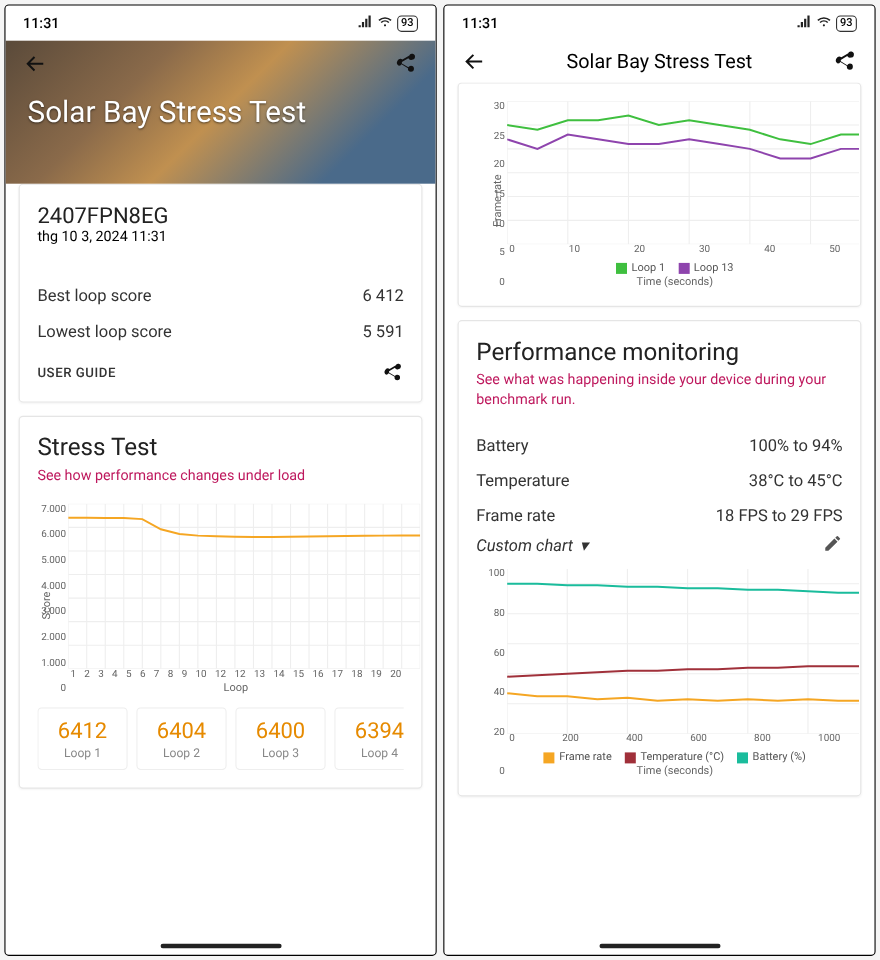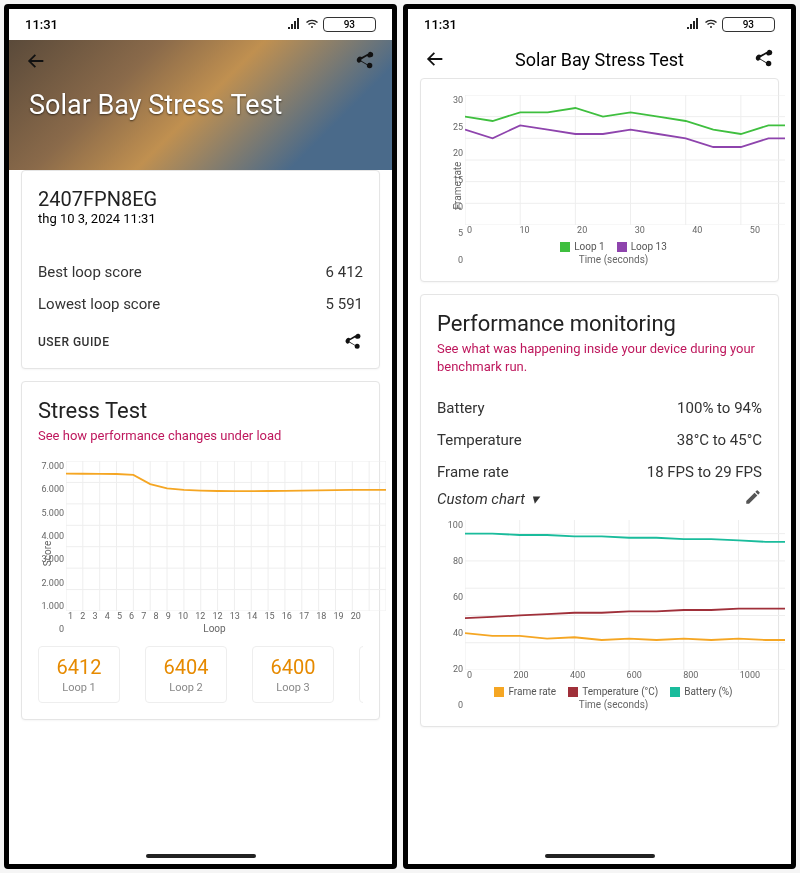--- a/index.html
+++ b/index.html
@@ -1,20 +1,20 @@
 <!DOCTYPE html>
 <html><head>
 <meta charset="utf-8">
 <style>
 * { margin: 0; padding: 0; box-sizing: border-box; }
 body { font-family: -apple-system, "Segoe UI", Roboto, sans-serif; background: #f5f5f5; display: flex; gap: 6px; padding: 4px; width: 800px; height: 873px; }
-.phone { flex: 1; background: #fff; border: 5px solid #000000; border-radius: 4px; overflow: hidden; display: flex; flex-direction: column; }
+.phone { flex: 1; background: #fff; border: 1px solid #000000; border-radius: 4px; overflow: hidden; display: flex; flex-direction: column; }
 .status-bar { display: flex; justify-content: space-between; align-items: center; padding: 8px 16px; font-size: 13px; font-weight: 500; }
 .status-right { display: flex; gap: 4px; align-items: center; }
-.battery-pill { border: 1px solid #333; border-radius: 4px; padding: 0 20px; font-size: 10px; line-height: 13px; }
+.battery-pill { border: 1px solid #333; border-radius: 4px; padding: 0 3px; font-size: 10px; line-height: 13px; }
 .header { display: flex; align-items: center; padding: 8px 16px; gap: 12px; position: relative; }
 .header .title { flex: 1; text-align: center; font-size: 18px; font-weight: 400; }
 .back-icon, .share-icon { display:flex;align-items:center;justify-content:center; }
 .hero { position: relative; height: 130px; background: linear-gradient(135deg, #5a4a3a 0%, #8a6a4a 30%, #c09050 50%, #4a6a8a 80%); display: flex; align-items: center; padding: 0 20px; }
 .hero h1 { color: #fff; font-size: 27px; font-weight: 400; text-shadow: 0 1px 2px rgba(0,0,0,.6); }
 .hero .share-icon { position: absolute; top: 10px; right: 16px; }
 .hero .back-icon { position: absolute; top: 10px; left: 16px; }
 .content { padding: 0 12px 12px; overflow: hidden; flex: 1; }
 .card { background: #fff; border: 1px solid #e5e5e5; border-radius: 4px; padding: 16px; margin-bottom: 12px; box-shadow: 0 1px 2px rgba(0,0,0,.04); }
 .device-id { font-size: 20px; font-weight: 400; color: #222; }
@@ -25,21 +25,21 @@
 .section-sub { font-size: 13px; color: #be185d; margin-bottom: 16px; line-height: 1.4; }
 .chart { position: relative; margin-left: 28px; }
 .ylabel { position: absolute; left: -26px; top: 50%; transform: rotate(-90deg) translateY(-50%); transform-origin: center; font-size: 10px; color: #666; white-space: nowrap; }
 .xlabel { text-align: center; font-size: 10px; color: #666; margin-top: 2px; }
 svg.plot { display: block; }
 .yticks { position: absolute; left: -26px; top: 0; height: 100%; display: flex; flex-direction: column; justify-content: space-between; font-size: 9px; color: #666; text-align: right; width: 24px; }
 .xticks { display: flex; justify-content: space-between; font-size: 9px; color: #666; padding: 0 2px; }
 .legend { display: flex; gap: 12px; justify-content: center; font-size: 10px; color: #555; margin-top: 6px; flex-wrap: wrap; align-items: center; }
 .legend-item { display: flex; align-items: center; gap: 4px; }
 .swatch { width: 10px; height: 10px; }
-.loop-row { display: flex; gap: 25px; overflow: hidden; margin-top: 12px; }
+.loop-row { display: flex; gap: 8px; overflow: hidden; margin-top: 12px; }
 .loop-tile { flex: 0 0 82px; border: 1px solid #eee; border-radius: 4px; text-align: center; padding: 8px 4px; }
 .loop-score { color: #e68a00; font-size: 20px; font-weight: 400; }
 .loop-label { font-size: 11px; color: #888; margin-top: 2px; }
 .dropdown-row { display: flex; align-items: center; justify-content: space-between; margin-bottom: 10px; }
 .dropdown { font-size: 15px; color: #333; display: flex; align-items: center; gap: 6px; font-style: italic; }
 .home-indicator { width: 110px; height: 4px; background: #222; border-radius: 3px; margin: 6px auto; }
 </style>
 </head>
 <body>
 

